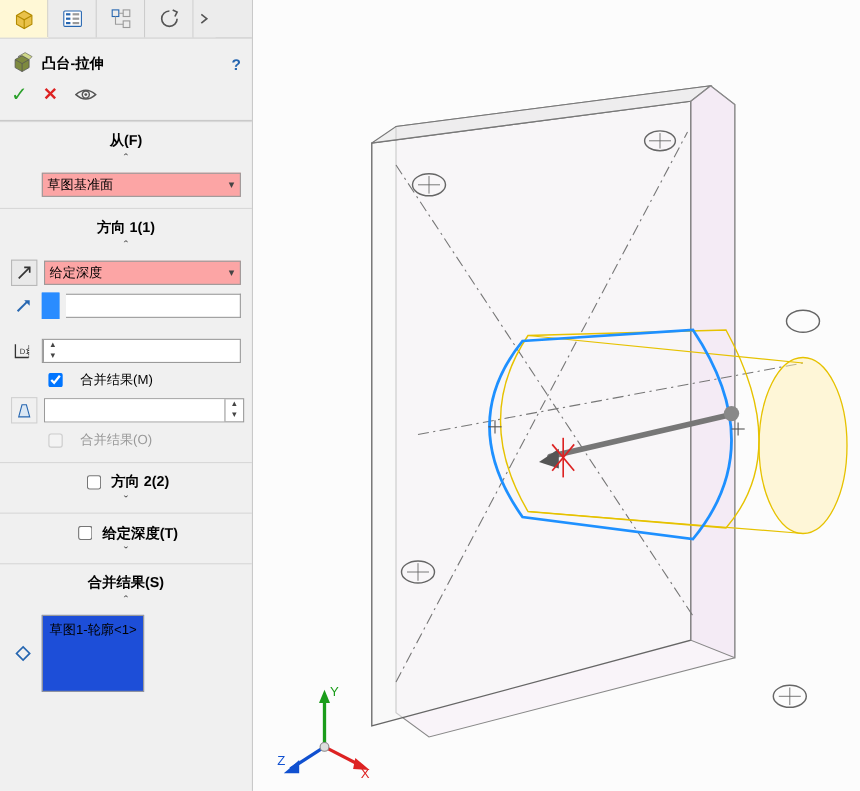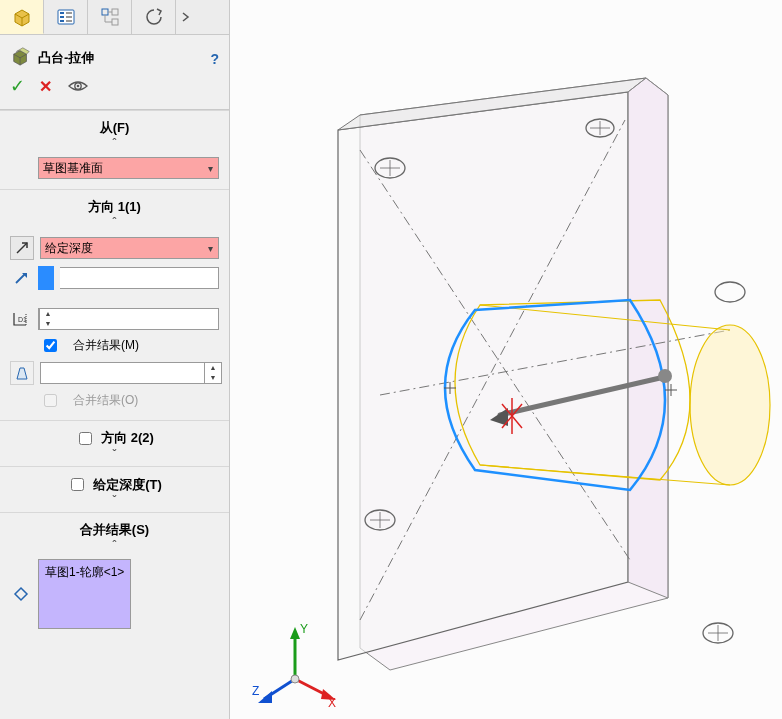--- a/index.html
+++ b/index.html
@@ -159,21 +159,21 @@
   .checkbox-row {
     display: flex;
     align-items: center;
     gap: 13px;
     padding-left: 30px;
   }
   .checkbox-row.disabled { color: #999; }
   .section-head .caret { font-size: 12px; color: #444; font-weight: normal; }
   .profile-box {
     border: 1px solid #9a9a9a;
-    background: #c4b5fd;
+    background: #1d4ed8;
     height: 60px;
     padding: 4px 6px;
     font-size: 12px;
   }
   .blue-box {
     width: 14px;
     height: 22px;
     background: #2a8cff;
     border: 1px solid #2a8cff;
   }

